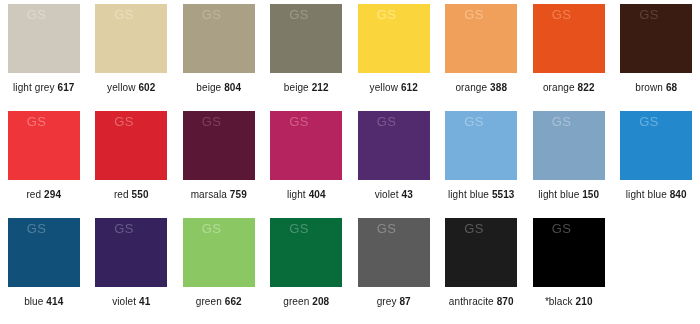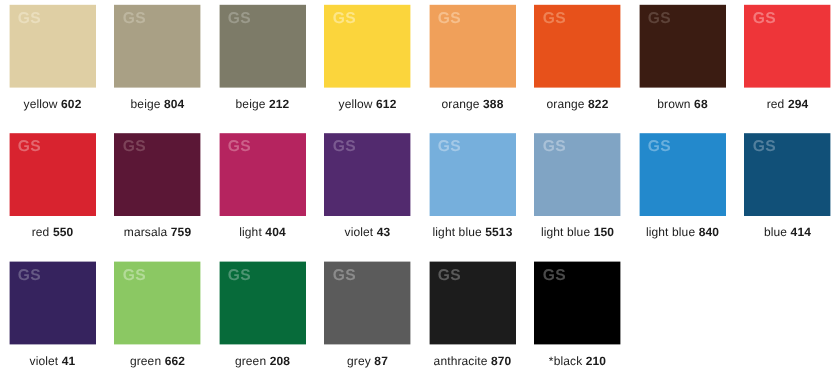--- a/index.html
+++ b/index.html
@@ -35,24 +35,24 @@
 
   .swatch-chip {
     width: 72px;
     height: 69px;
     position: relative;
     flex: 0 0 auto;
   }
 
   .swatch-watermark {
     position: absolute;
-    left: 7px;
+    left: 19px;
     top: 4px;
     font-size: 13px;
-    font-weight: 700;
+    font-weight: 400;
     letter-spacing: 0.4px;
     line-height: 1;
     font-family: "Liberation Sans", sans-serif;
     user-select: none;
   }
 
   .swatch-label {
     margin-top: 9px;
     font-size: 10px;
     line-height: 12px;
@@ -65,20 +65,26 @@
 
   .swatch-label .code {
     font-weight: bold;
   }
 </style>
 </head>
 <body>
 
 <div id="swatch-grid">
     <div class="swatch-cell">
+      <div class="swatch-chip" style="background-color: rgb(207, 200, 188);">
+        <span class="swatch-watermark" style="color: rgb(222, 217, 208);">GS</span>
+      </div>
+      <div class="swatch-label"><span class="name">light grey</span> <span class="code">617</span></div>
+    </div>
+    <div class="swatch-cell">
       <div class="swatch-chip" style="background-color: rgb(223, 207, 164);">
         <span class="swatch-watermark" style="color: rgb(234, 222, 189);">GS</span>
       </div>
       <div class="swatch-label"><span class="name">yellow</span> <span class="code">602</span></div>
     </div>
     <div class="swatch-cell">
       <div class="swatch-chip" style="background-color: rgb(169, 160, 133);">
         <span class="swatch-watermark" style="color: rgb(189, 182, 159);">GS</span>
       </div>
       <div class="swatch-label"><span class="name">beige</span> <span class="code">804</span></div>

